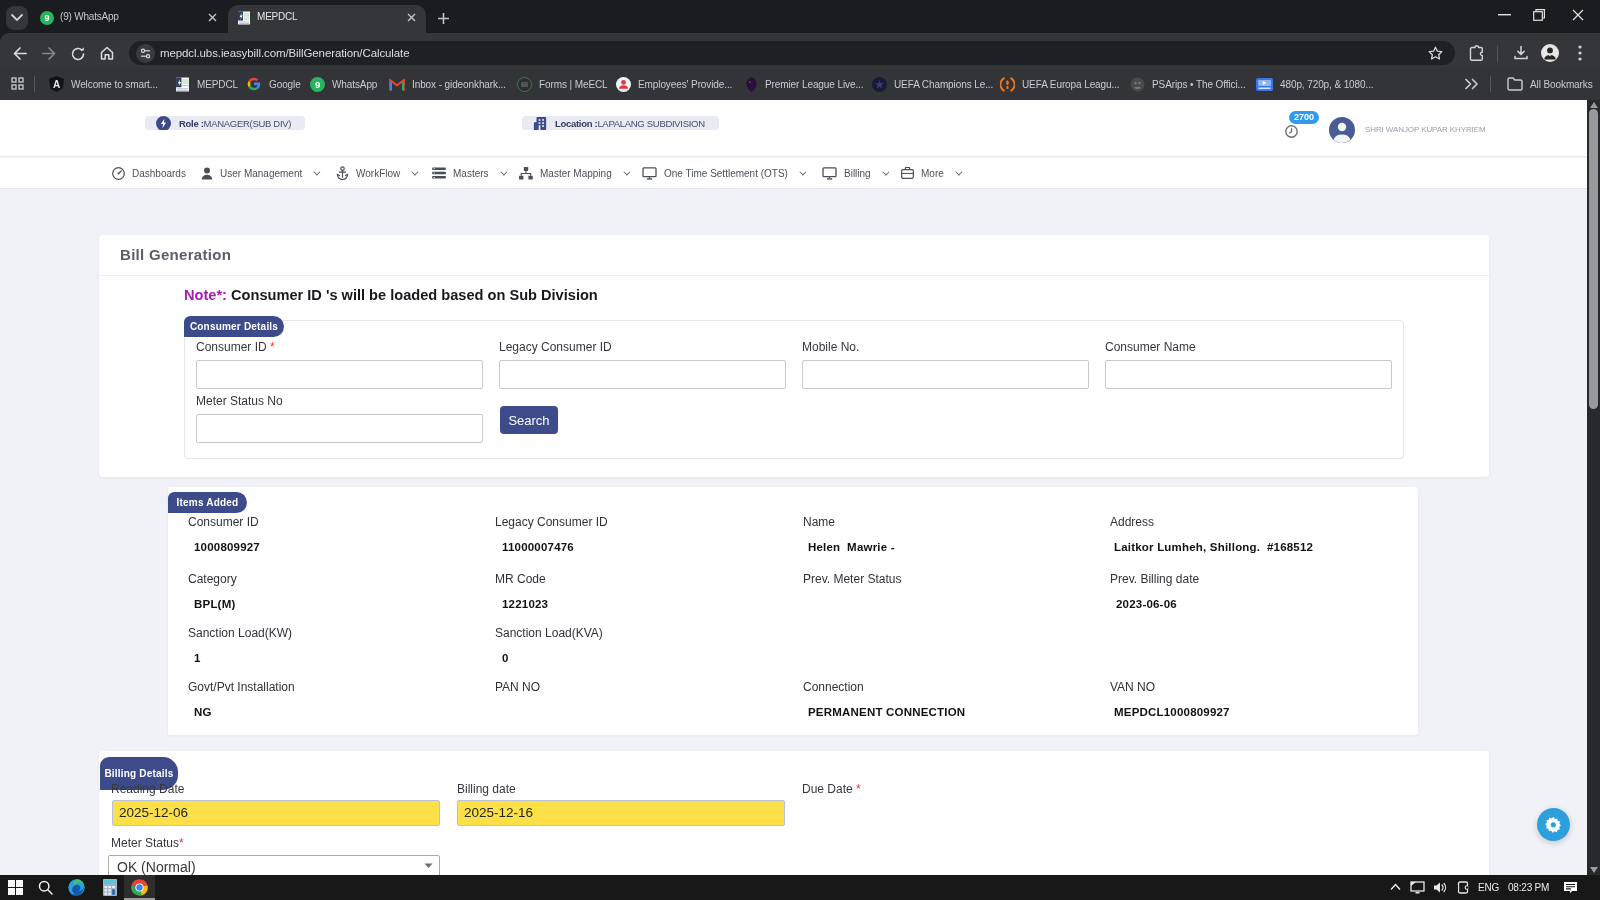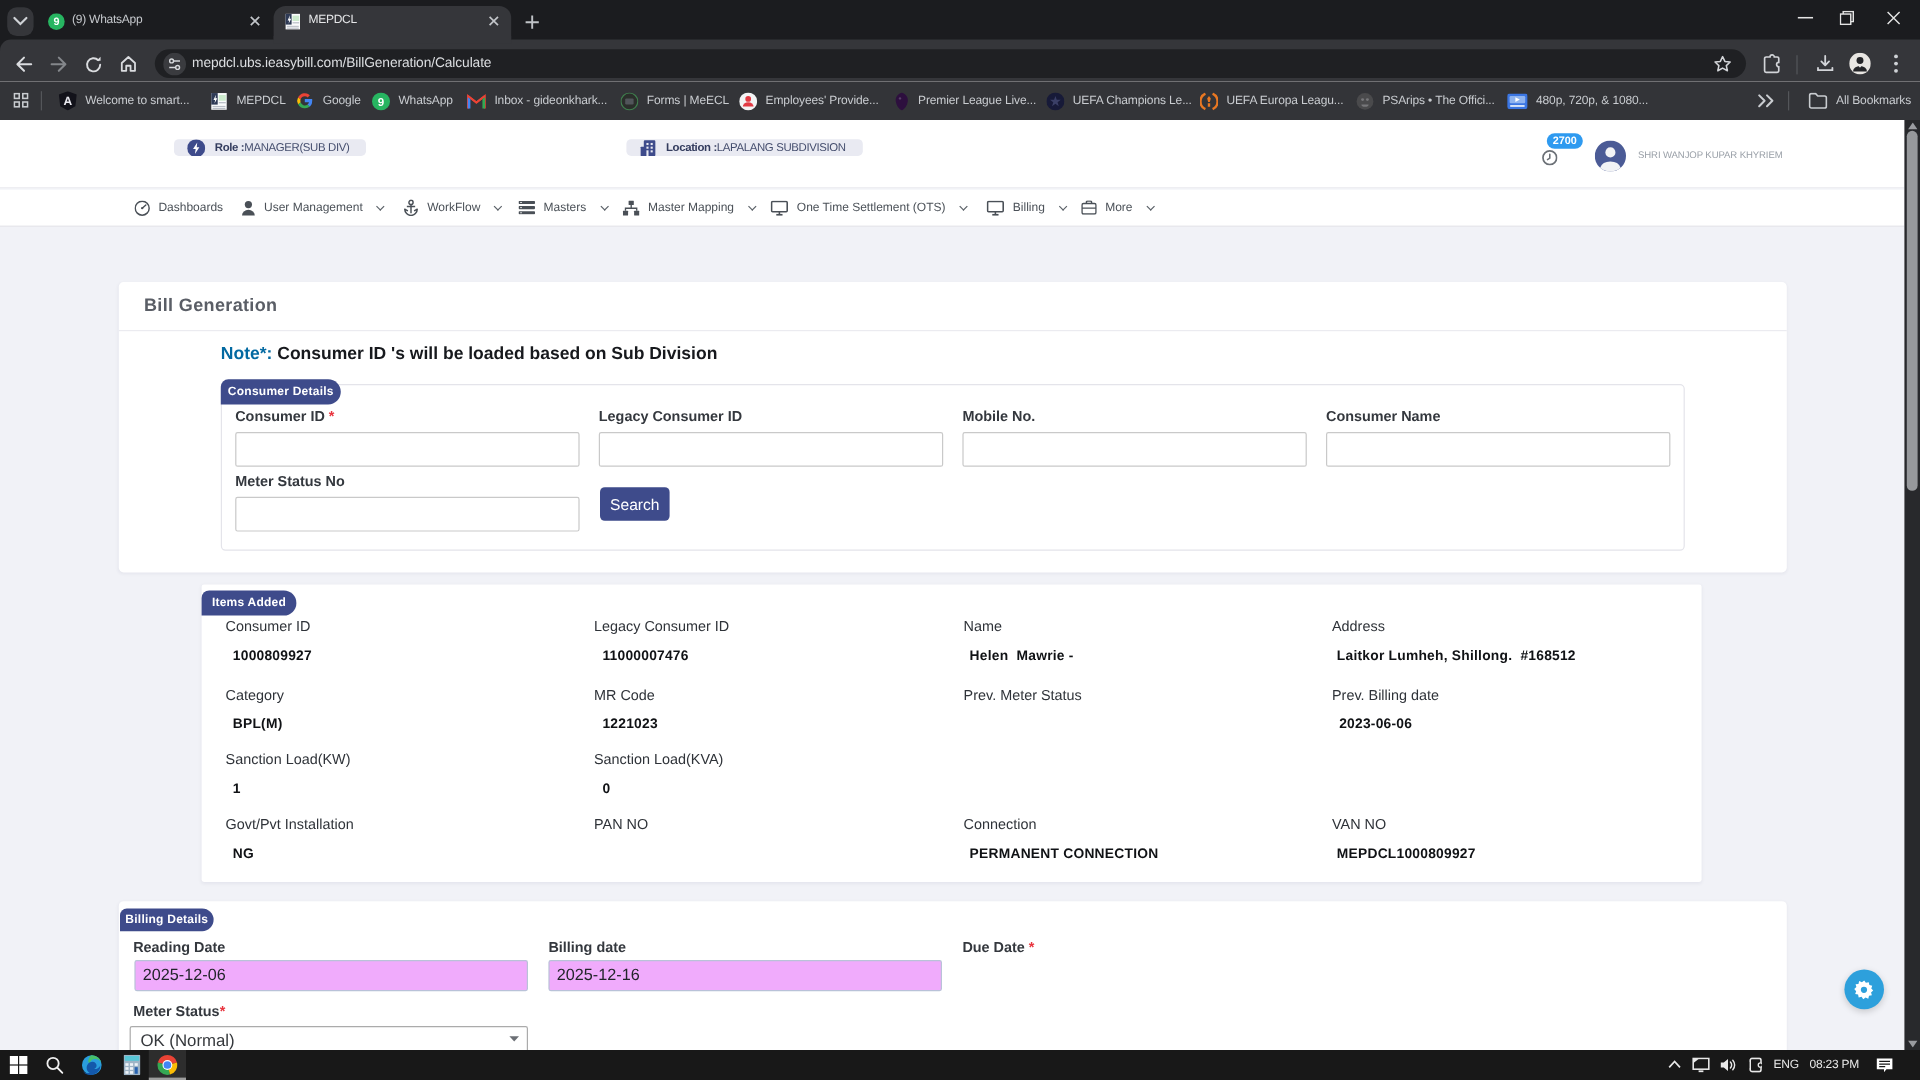--- a/index.html
+++ b/index.html
@@ -19,26 +19,26 @@
   #page { position:absolute; left:0; top:100px; width:1587px; height:775px; background:#f1f2f7; overflow:hidden; }
   #pghead { position:absolute; left:0; top:0; width:1587px; height:57px; background:#fff; border-bottom:1px solid #eaeaef; }
   #pgnav { position:absolute; left:0; top:58px; width:1587px; height:31px; background:#fff; border-bottom:1px solid #e3e3e9; }
   .hbadge { position:absolute; top:16px; height:14px; background:#e9eaf2; border-radius:4px; display:flex; align-items:center; padding:0 14px 0 11px; gap:8px; font-size:9.5px; letter-spacing:-0.3px; color:#454e6e; overflow:hidden; white-space:nowrap; }
   .hbadge b { color:#333c5e; font-size:9.5px; }
   .hbadge svg, .navitem svg, .bmitem svg { flex-shrink:0; }
   .navitem { position:absolute; top:0; height:30px; display:flex; align-items:center; gap:7px; color:#4b5158; font-size:10px; white-space:nowrap; }
   .chev { width:5px; height:5px; border-right:1.2px solid #5a6067; border-bottom:1.2px solid #5a6067; transform:rotate(45deg) translateY(-2px); margin-left:4px; }
   .card { position:absolute; background:#fff; border-radius:4px; box-shadow:0 1px 3px rgba(40,40,80,0.06); }
   .pill { position:absolute; background:#3e4b8b; color:#fff; font-weight:bold; border-radius:9px 15px 15px 0; display:flex; align-items:center; justify-content:center; letter-spacing:0.2px; }
-  .flabel { position:absolute; font-size:12px; color:#34383e; white-space:nowrap;font-weight:bold; }
+  .flabel { position:absolute; font-size:12px; color:#34383e; white-space:nowrap; }
   .red { color:#e8353f; }
   .finput { position:absolute; height:29px; background:#fff; border:1px solid #c9c9c9; border-radius:2px; }
   .ilabel { position:absolute; font-size:12px; color:#2f3339; white-space:nowrap; }
   .ivalue { position:absolute; font-size:11.5px; font-weight:bold; color:#101215; letter-spacing:0.2px; white-space:nowrap; }
-  .dinput { position:absolute; height:26px; background:#f0abfc; border:1px solid #b9c2d8; border-radius:2px; font-size:13.5px; color:#22252a; line-height:24px; padding-left:6px; }
+  .dinput { position:absolute; height:26px; background:#fde047; border:1px solid #b9c2d8; border-radius:2px; font-size:13.5px; color:#22252a; line-height:24px; padding-left:6px; }
   
   #scrollbar { position:absolute; left:1587px; top:100px; width:13px; height:775px; background:#28292c; }
   #sthumb { position:absolute; left:2px; top:9px; width:9px; height:300px; background:#97999c; border-radius:5px; }
   
   #taskbar { position:absolute; left:0; top:875px; width:1600px; height:25px; background:#181818; }
   .tray { position:absolute; top:0; height:25px; display:flex; align-items:center; color:#e8e8e8; font-size:10px; letter-spacing:-0.2px; }
 </style>
 </head>
 <body>
 
@@ -371,21 +371,21 @@
         <rect x="0.7" y="3" width="13.6" height="10.3" rx="1.5" fill="none" stroke="#4a5057" stroke-width="1.4"></rect>
         <path d="M0.7 7.5 H14.3" stroke="#4a5057" stroke-width="1.2"></path>
       </svg>
       <span>More</span>
       <span class="chev"></span>
     </div>
 
   <div class="card" style="left:99px;top:135px;width:1390px;height:242px"></div>
   <div class="abs" style="left:120px;top:146px;font-size:15px;font-weight:bold;color:#5a5e66;letter-spacing:0.3px">Bill Generation</div>
   <div class="abs" style="left:99px;top:175px;width:1390px;height:1px;background:#ebebf0"></div>
-  <div class="abs" style="left:184px;top:187px;font-size:14.6px;font-weight:bold"><span style="color:#0369a1">Note*: </span><span style="color:#17191d">Consumer ID 's will be loaded based on Sub Division</span></div>
+  <div class="abs" style="left:184px;top:187px;font-size:14.6px;font-weight:bold"><span style="color:#a21caf">Note*: </span><span style="color:#17191d">Consumer ID 's will be loaded based on Sub Division</span></div>
   <div class="abs" style="left:184px;top:220px;width:1220px;height:139px;border:1px solid #e4e4ea;border-radius:4px"></div>
   <div class="pill" style="left:184px;top:216px;width:100px;height:21px;font-size:10px">Consumer Details</div>
   <div class="flabel" style="left:196px;top:240px">Consumer ID <span class="red">*</span></div>
   <div class="flabel" style="left:499px;top:240px">Legacy Consumer ID</div>
   <div class="flabel" style="left:802px;top:240px">Mobile No.</div>
   <div class="flabel" style="left:1105px;top:240px">Consumer Name</div>
   <div class="finput" style="left:196px;top:260px;width:287px"></div>
   <div class="finput" style="left:499px;top:260px;width:287px"></div>
   <div class="finput" style="left:802px;top:260px;width:287px"></div>
   <div class="finput" style="left:1105px;top:260px;width:287px"></div>
@@ -416,21 +416,21 @@
   <div class="ivalue" style="left:502px;top:552px">0</div>
   <div class="ilabel" style="left:188px;top:580px">Govt/Pvt Installation</div>
   <div class="ilabel" style="left:495px;top:580px">PAN NO</div>
   <div class="ilabel" style="left:803px;top:580px">Connection</div>
   <div class="ilabel" style="left:1110px;top:580px">VAN NO</div>
   <div class="ivalue" style="left:194px;top:606px">NG</div>
   <div class="ivalue" style="left:808px;top:606px">PERMANENT CONNECTION</div>
   <div class="ivalue" style="left:1114px;top:606px">MEPDCL1000809927</div>
 
   <div class="card" style="left:99px;top:651px;width:1390px;height:130px"></div>
-  <div class="pill" style="left:100px;top:657px;width:78px;height:19px;font-size:10px">Billing Details</div>
+  <div class="pill" style="left:100px;top:657px;width:78px;height:33px;font-size:10px">Billing Details</div>
   <div class="flabel" style="left:111px;top:682px">Reading Date</div>
   <div class="flabel" style="left:457px;top:682px">Billing date</div>
   <div class="flabel" style="left:802px;top:682px">Due Date <span class="red">*</span></div>
   <div class="dinput" style="left:112px;top:700px;width:328px">2025-12-06</div>
   <div class="dinput" style="left:457px;top:700px;width:328px">2025-12-16</div>
   <div class="flabel" style="left:111px;top:736px">Meter Status<span class="red">*</span></div>
   <div class="abs" style="left:108px;top:755px;width:332px;height:24px;background:#fff;border:1px solid #ababab;border-radius:2px;font-size:14px;color:#35383c;line-height:22px;padding-left:8px">OK (Normal)</div>
   <svg class="abs" style="left:424px;top:763px" width="9" height="6" viewBox="0 0 9 6">
       <path d="M0.5 0.5 L4.5 5 L8.5 0.5" fill="#6b6f75" stroke="none"></path>
     </svg>

